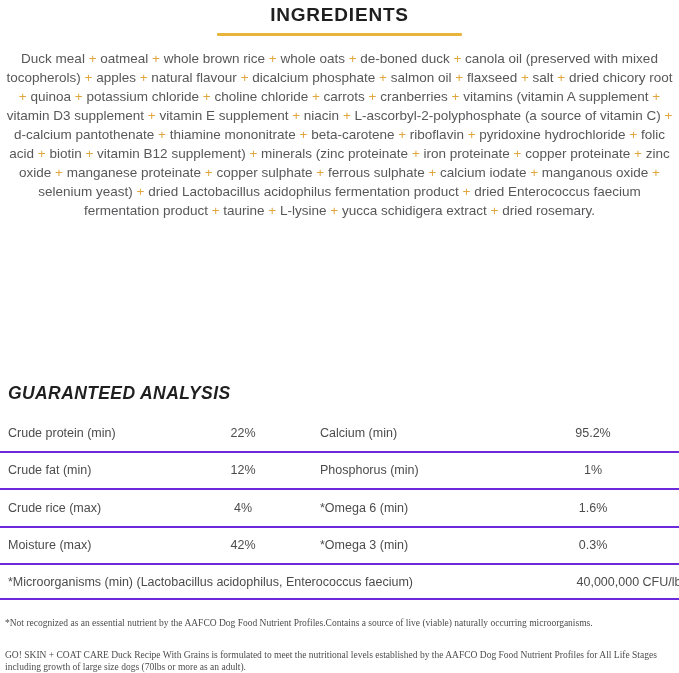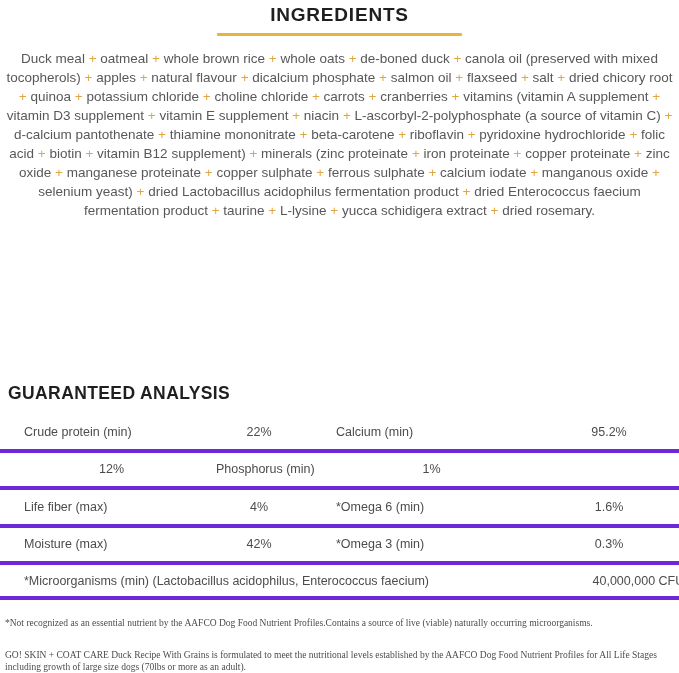--- a/index.html
+++ b/index.html
@@ -30,30 +30,31 @@
     color:#58585a;
   }
   p.ingredients .plus { color:#E1A63E; }
 
   h2.ga-title {
     margin:163px 0 0 8px;
     font-size:17.5px;
     font-weight:bold;
     letter-spacing:0.4px;
     color:#1f1f1f;
+    font-style:italic;
   }
 
   .ga-table { margin-top:11px; width:679px; font-size:12.5px; color:#4c4c4e; }
   .ga-row {
     display:grid;
     grid-template-columns:175px 120px 225px 130px;
     align-items:center;
     height:37.5px;
-    padding-left:24px;
-    border-bottom:4px solid #6d28d9;
+    padding-left:8px;
+    border-bottom:2px solid #6d28d9;
   }
   .ga-row .label1 { text-align:left; }
   .ga-row .value1 { text-align:center; }
   .ga-row .label2 { text-align:left; padding-left:17px; }
   .ga-row .value2 { text-align:center; }
   .ga-row.full { height:35px;gap:12px; }
   .ga-row.full .label1 { grid-column:1 / span 3; }
 
   p.footnote {
     margin:17px 0 0 5px;
@@ -77,26 +78,27 @@
   <h2 class="ga-title">GUARANTEED ANALYSIS</h2>
 
   <div class="ga-table" id="ga-table">
       <div class="ga-row">
         <div class="label1">Crude protein (min)</div>
         <div class="value1">22%</div>
         <div class="label2">Calcium (min)</div>
         <div class="value2">95.2%</div>
       </div>
       <div class="ga-row">
+        <div class="label1">Crude fat (min)</div>
         <div class="value1">12%</div>
         <div class="label2">Phosphorus (min)</div>
         <div class="value2">1%</div>
       </div>
       <div class="ga-row">
-        <div class="label1">Life fiber (max)</div>
+        <div class="label1">Crude rice (max)</div>
         <div class="value1">4%</div>
         <div class="label2">*Omega 6 (min)</div>
         <div class="value2">1.6%</div>
       </div>
       <div class="ga-row">
         <div class="label1">Moisture (max)</div>
         <div class="value1">42%</div>
         <div class="label2">*Omega 3 (min)</div>
         <div class="value2">0.3%</div>
       </div>

